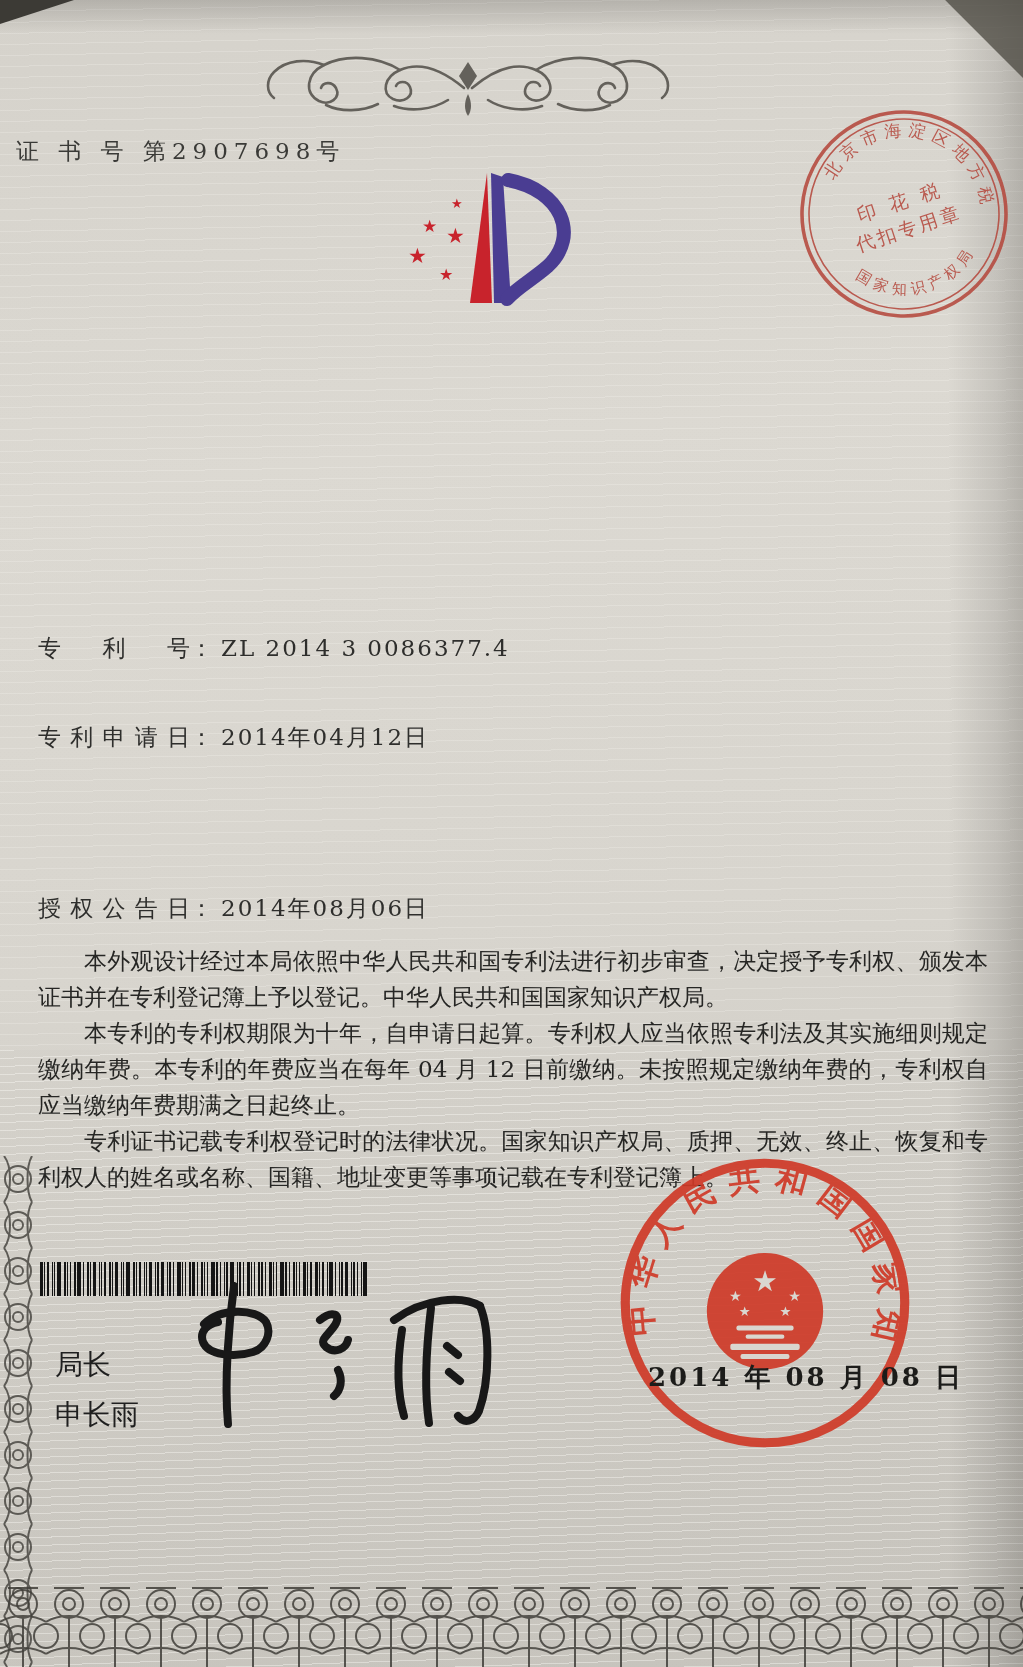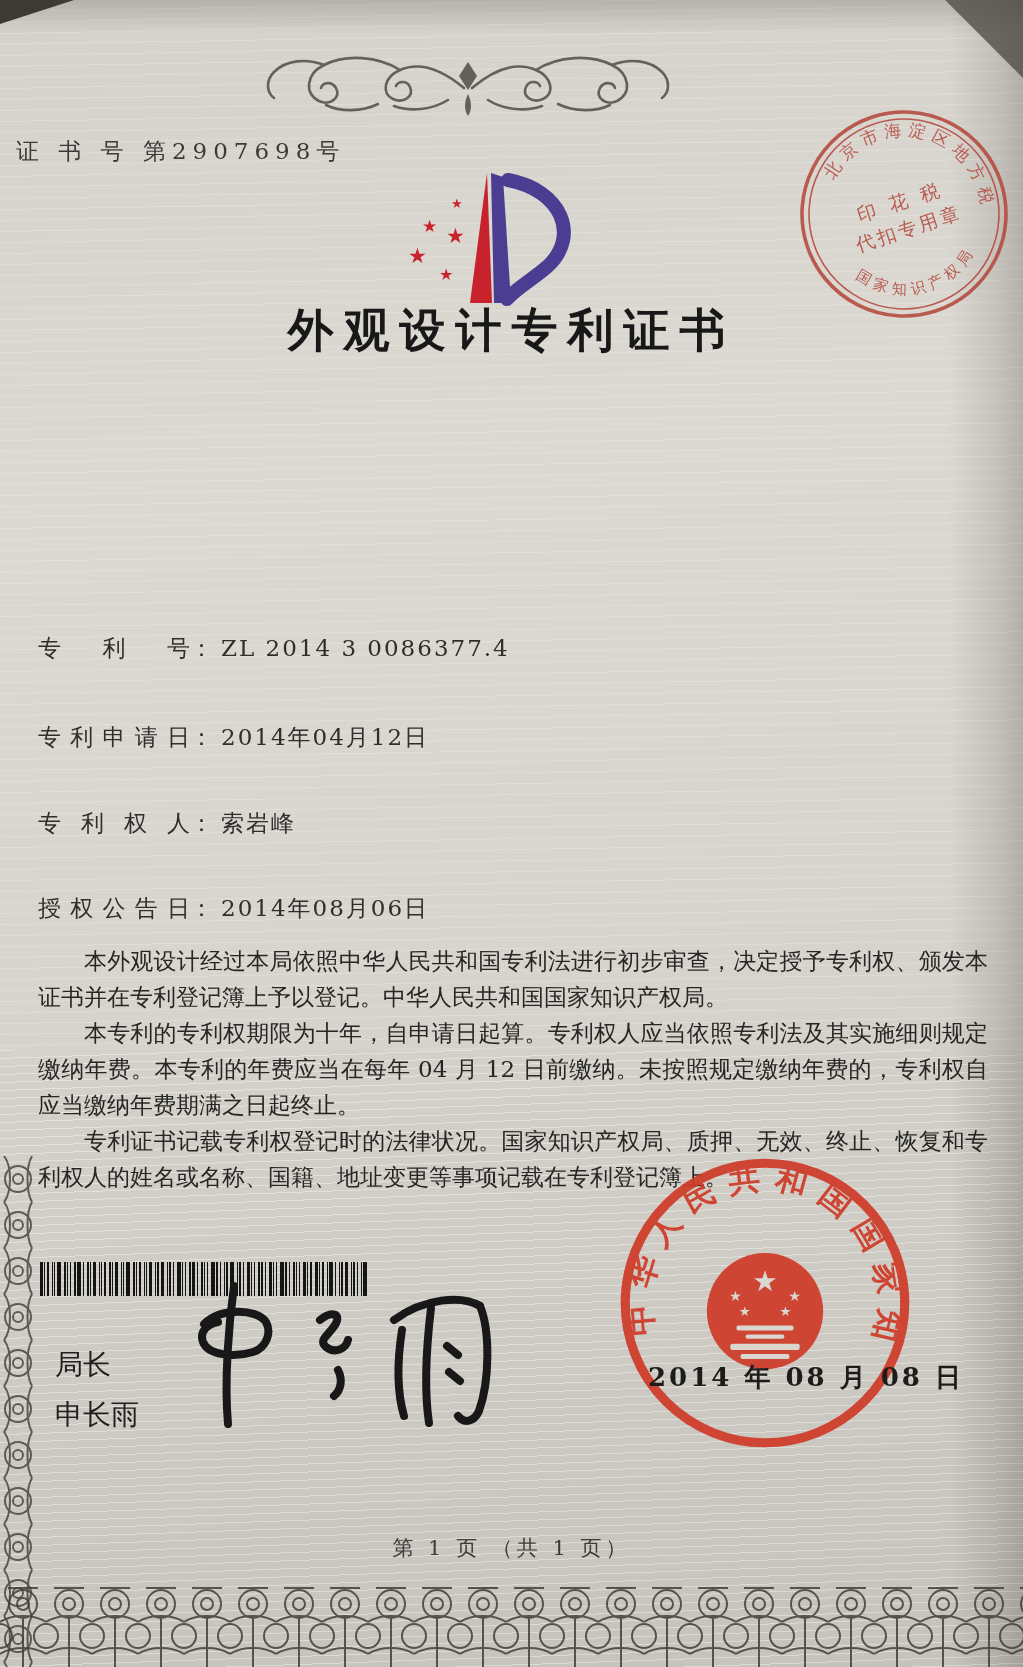--- a/index.html
+++ b/index.html
@@ -109,30 +109,26 @@
     <span class="star" style="left:56px;top:60px;font-size:21px;">★</span>
     <span class="star" style="left:18px;top:80px;font-size:21px;">★</span>
     <span class="star" style="left:49px;top:101px;font-size:16px;">★</span>
     <svg width="210" height="145" viewBox="0 0 210 145">
       <polygon points="97,7 80,137 102,137" fill="#c8232c"></polygon>
       <polygon points="101,7 113,11 121,137 104,137" fill="#4a3d92"></polygon>
       <path d="M118,14 C172,24 190,70 158,100 C142,114 128,121 117,133" stroke="#4a3d92" stroke-width="14" fill="none" stroke-linecap="round"></path>
     </svg>
   </div>
 
-  <div class="title">外观设计专利证书</div>
 
   <div class="field" style="top:633px;">
     <span class="lbl">专利号</span><span class="col">：</span><span class="val">ZL 2014 3 0086377.4</span>
   </div>
   <div class="field" style="top:722px;">
     <span class="lbl">专利申请日</span><span class="col">：</span><span class="val">2014年04月12日</span>
-  </div>
-  <div class="field" style="top:808px;">
-    <span class="lbl">专利权人</span><span class="col">：</span><span class="val">索岩峰</span>
   </div>
   <div class="field" style="top:893px;">
     <span class="lbl">授权公告日</span><span class="col">：</span><span class="val">2014年08月06日</span>
   </div>
 
   <div class="body-text">
     <p>本外观设计经过本局依照中华人民共和国专利法进行初步审查，决定授予专利权、颁发本证书并在专利登记簿上予以登记。中华人民共和国国家知识产权局。</p>
     <p>本专利的专利权期限为十年，自申请日起算。专利权人应当依照专利法及其实施细则规定缴纳年费。本专利的年费应当在每年 04 月 12 日前缴纳。未按照规定缴纳年费的，专利权自应当缴纳年费期满之日起终止。</p>
     <p>专利证书记载专利权登记时的法律状况。国家知识产权局、质押、无效、终止、恢复和专利权人的姓名或名称、国籍、地址变更等事项记载在专利登记簿上。</p>
   </div>
@@ -263,21 +259,20 @@
         <rect x="122" y="172" width="56" height="5" rx="2" fill="#dbd8d1"></rect>
         <rect x="131" y="181" width="38" height="4" rx="2" fill="#dbd8d1"></rect>
         <rect x="116" y="190" width="68" height="6" rx="2" fill="#dbd8d1"></rect>
         <rect x="126" y="200" width="48" height="5" rx="2" fill="#dbd8d1"></rect>
       </g>
     </g>
   </svg>
 
   <div class="seal-date">2014 年 08 月 08 日</div>
 
-  <div class="footer-page">第 1 页 （共 1 页）</div>
 
   <svg class="lace-bottom" width="1023" height="87" viewBox="0 0 1023 87">
     <defs>
       <pattern id="laceb" width="46" height="87" patternUnits="userSpaceOnUse">
         <g stroke="#403e39" fill="none" stroke-width="2">
           <circle cx="23" cy="24" r="14"></circle>
           <circle cx="23" cy="24" r="6"></circle>
           <circle cx="0" cy="56" r="12"></circle>
           <circle cx="46" cy="56" r="12"></circle>
           <path d="M0,42 C12,34 34,34 46,42"></path>

